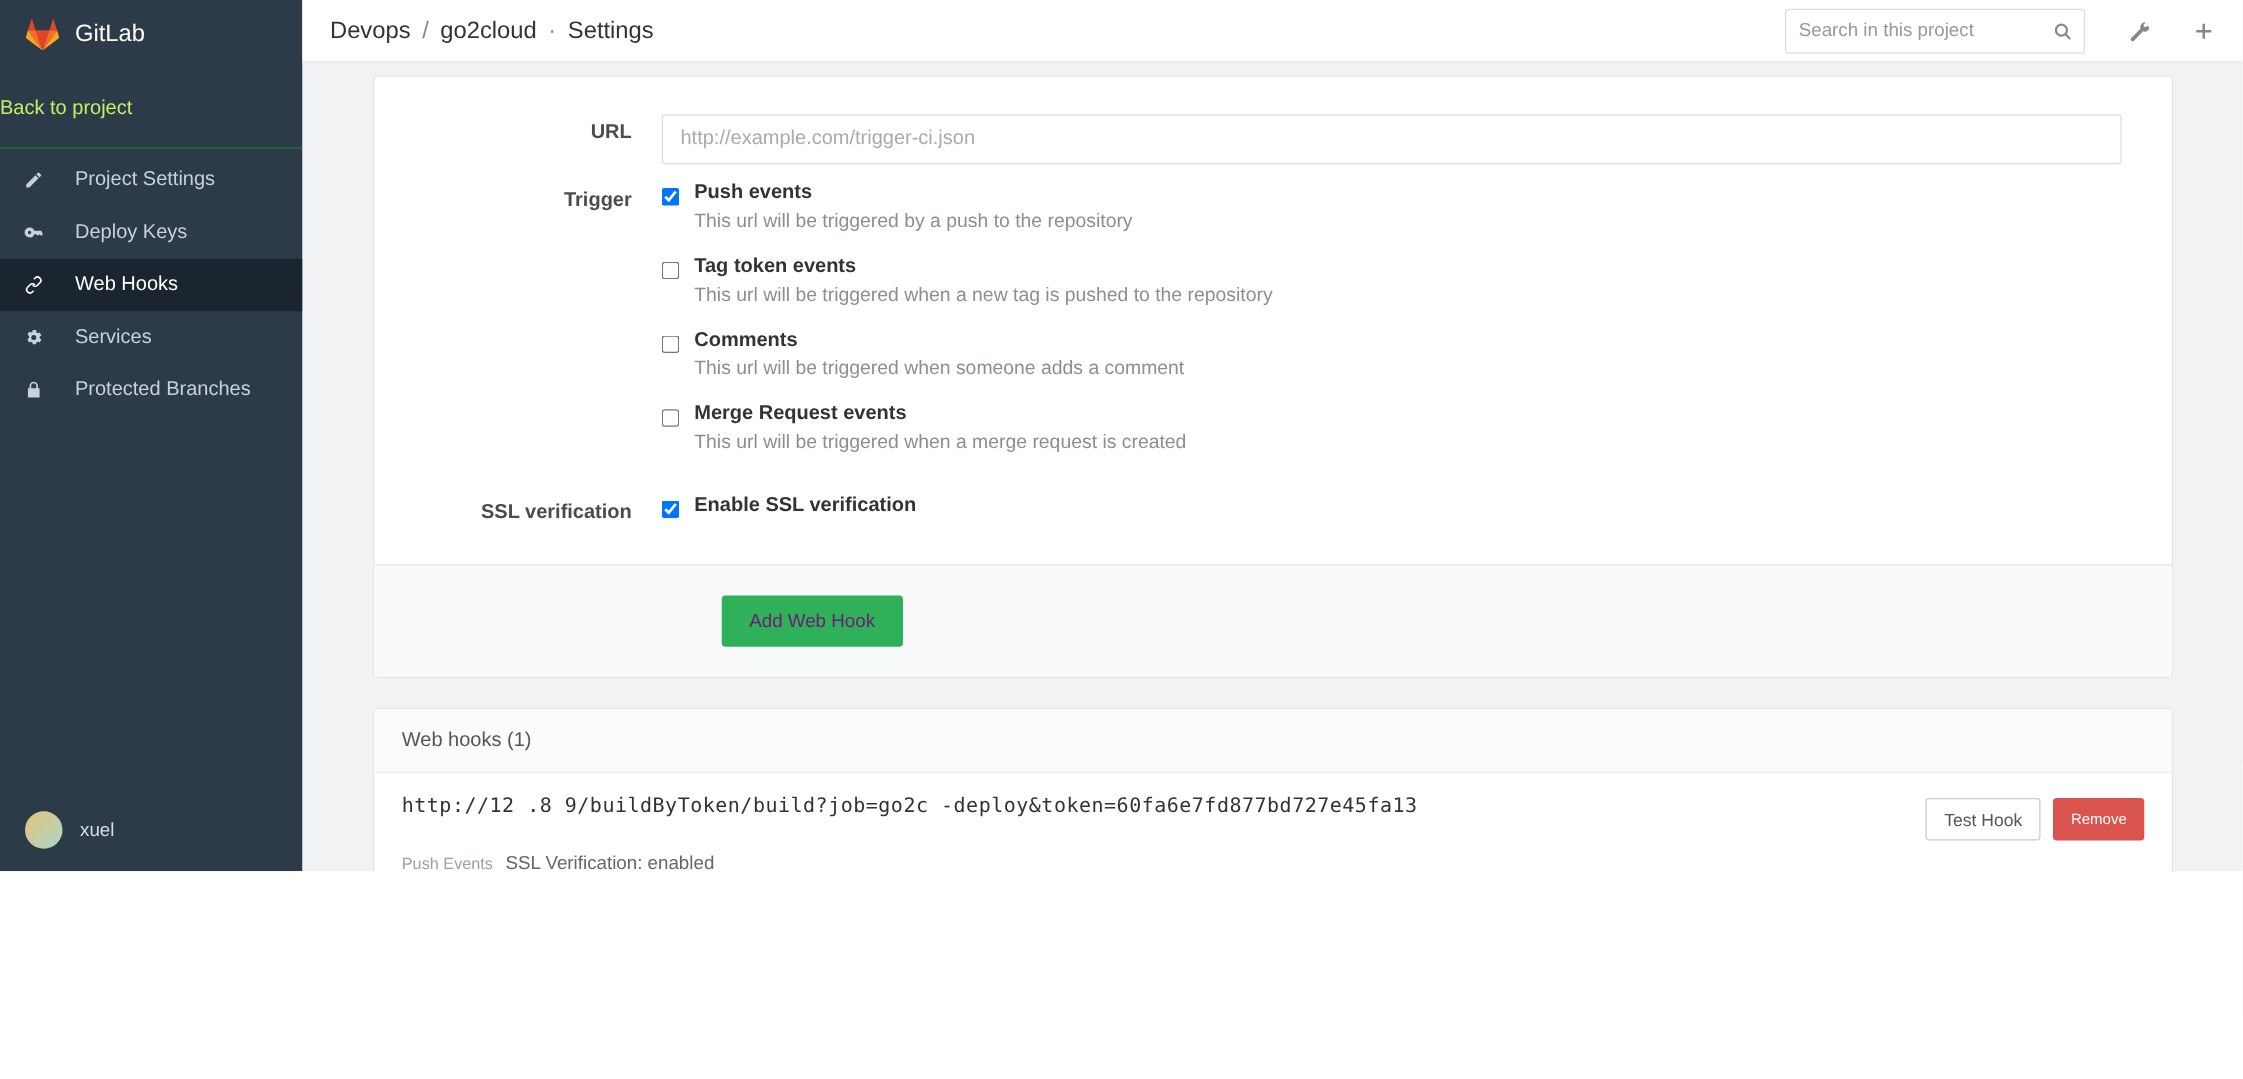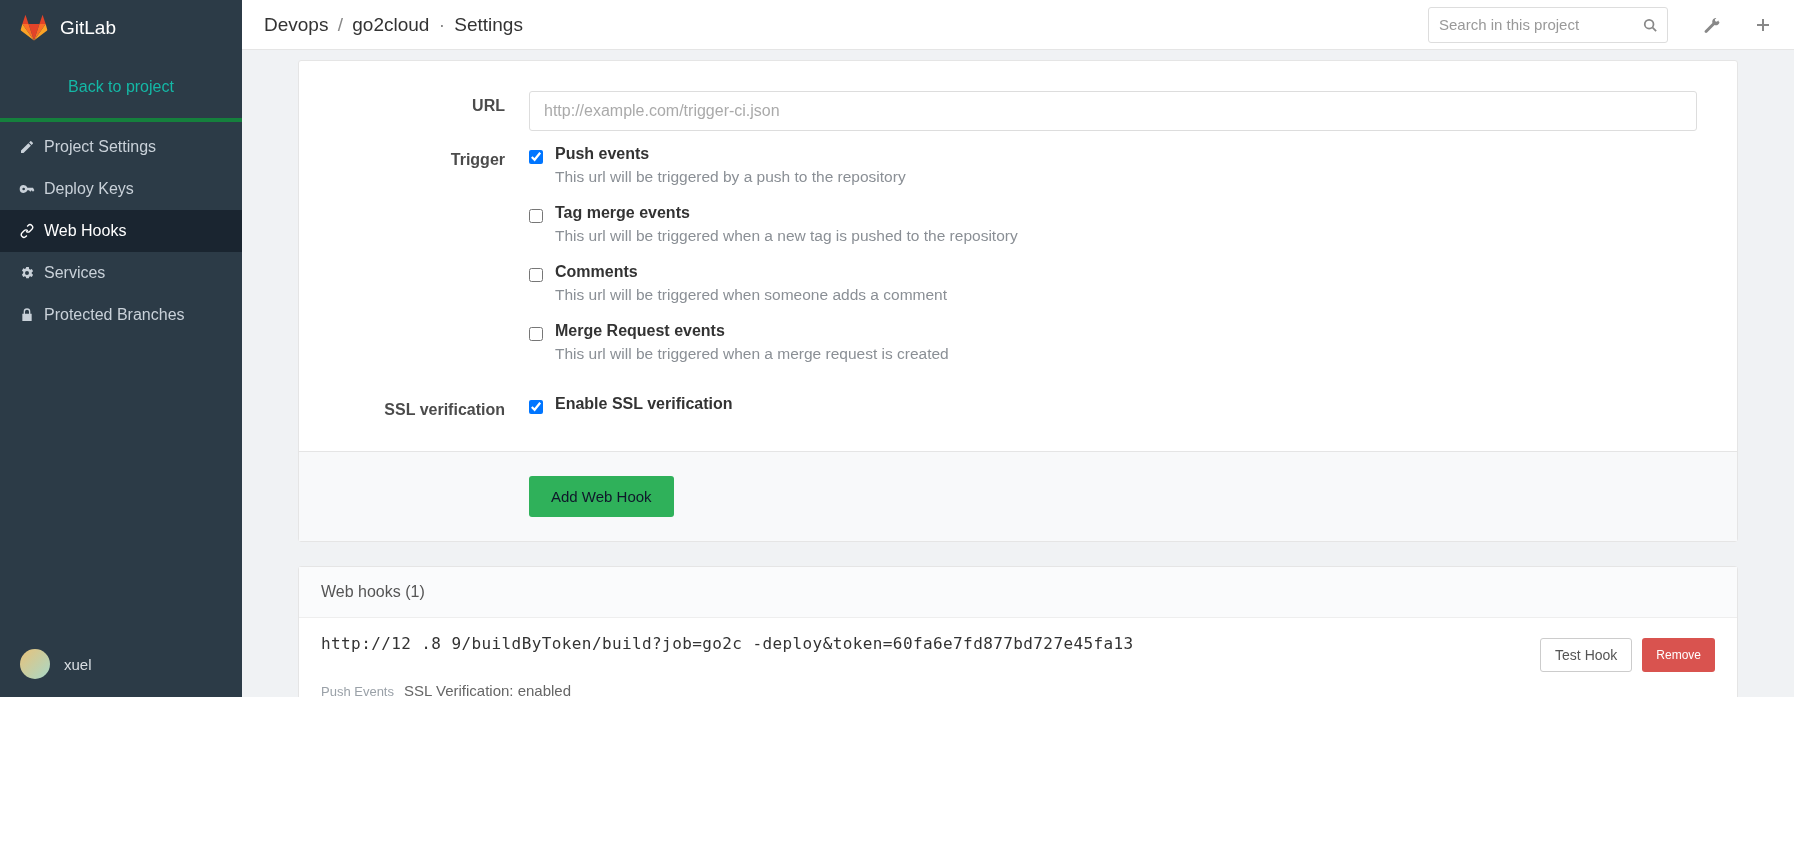--- a/index.html
+++ b/index.html
@@ -3,23 +3,23 @@
 <meta charset="utf-8">
 <style>
 * { margin:0; padding:0; box-sizing:border-box; }
 body { font-family:"Helvetica Neue",Helvetica,Arial,sans-serif; font-size:15px; color:#333; background:#fff; overflow:hidden; }
 .app { display:flex; width:1794px; height:697px; }
 
 
 .sidebar { width:242px; background:#2c3b47; color:#d9dee3; display:flex; flex-direction:column; flex-shrink:0; }
 .sb-brand { display:flex; align-items:center; gap:12px; padding:14px 20px; font-size:19px; color:#fff; }
 .sb-brand svg { width:28px; height:28px; }
-.sb-back { text-align:center; padding:22px 0; font-size:16px; color:#14b8a6; border-bottom:4px solid #15803d; cursor:pointer; }
+.sb-back { padding:22px 0; font-size:16px; color:#bef264; border-bottom:1px solid #15803d; cursor:pointer; }
 .sb-nav { list-style:none; margin-top:4px; }
-.sb-item { display:flex; align-items:center; gap:8px; padding:12px 18px; font-size:16px; color:#c9d1d9; cursor:pointer; }
+.sb-item { display:flex; align-items:center; gap:24px; padding:12px 18px; font-size:16px; color:#c9d1d9; cursor:pointer; }
 .sb-item.active { background:#1a2530; color:#fff; }
 .sb-item .ico { width:18px; display:flex; justify-content:center; }
 .sb-user { margin-top:auto; display:flex; align-items:center; gap:14px; padding:18px 20px; }
 .avatar { width:30px; height:30px; border-radius:50%; background:linear-gradient(135deg,#e8c27a,#a8d8c8); }
 
 
 .main { flex:1; display:flex; flex-direction:column; background:#f0f2f4; }
 .topbar { background:#fff; border-bottom:1px solid #e5e5e5; display:flex; align-items:center; padding:8px 22px; gap:26px; height:50px; }
 .crumbs { font-size:19px; color:#333; flex:1; }
 .crumbs .sep { color:#888; margin:0 4px; }
@@ -38,21 +38,21 @@
 .url-input { width:100%; border:1px solid #ddd; border-radius:3px; padding:10px 14px; font-size:16px; color:#555; }
 .url-input::placeholder { color:#aaa; }
 
 .chk { display:flex; align-items:flex-start; gap:12px; margin-bottom:4px; }
 .chk input { margin-top:5px; width:14px; height:14px; }
 .chk-title { font-weight:600; font-size:16px; color:#333; }
 .chk-desc { color:#8a8f95; font-size:15.5px; margin:4px 0 18px 26px; }
 
 .submit-row { background:#f8f9fa; border-top:1px solid #e5e5e5; padding:24px 40px 24px 230px; }
 .btn { border:none; border-radius:3px; padding:12px 22px; font-size:15px; cursor:pointer; }
-.btn-green { background:#2fb15a; color:#0f172a; }
+.btn-green { background:#2fb15a; color:#701a75;margin-left:48px; }
 .btn-white { background:#fff; border:1px solid #ccc; color:#555; padding:8px 14px; font-size:14px; }
 .btn-red { background:#d9534f; color:#fff; padding:8px 14px; font-size:12px; }
 
 .panel2 { background:#fff; border:1px solid #e5e5e5; border-radius:3px; margin-top:24px; }
 .p2-head { padding:16px 22px; color:#555; font-size:16px; border-bottom:1px solid #eee; background:#fafbfc; }
 .hook-row { padding:16px 22px 10px 22px; display:flex; align-items:flex-start; gap:14px; }
 .hook-url { font-family:Menlo,Consolas,monospace; font-size:16px; color:#333; flex:1; word-break:break-all; letter-spacing:0.4px; }
 .hook-actions { display:flex; gap:10px; flex-shrink:0; margin-top:4px; }
 .hook-meta { padding:0 22px 16px 22px; color:#666; font-size:15px; }
 .tag { color:#9aa1a8; font-size:13px; margin-right:10px; }
@@ -174,21 +174,21 @@
                 <div>
                   <label class="chk">
                     <input type="checkbox" checked="" style="">
                     <span class="chk-title">Push events</span>
                   </label>
                   <div class="chk-desc">This url will be triggered by a push to the repository</div>
                 </div>
                 <div>
                   <label class="chk">
                     <input type="checkbox" style="">
-                    <span class="chk-title">Tag merge events</span>
+                    <span class="chk-title">Tag token events</span>
                   </label>
                   <div class="chk-desc">This url will be triggered when a new tag is pushed to the repository</div>
                 </div>
                 <div>
                   <label class="chk">
                     <input type="checkbox" style="">
                     <span class="chk-title">Comments</span>
                   </label>
                   <div class="chk-desc">This url will be triggered when someone adds a comment</div>
                 </div>

